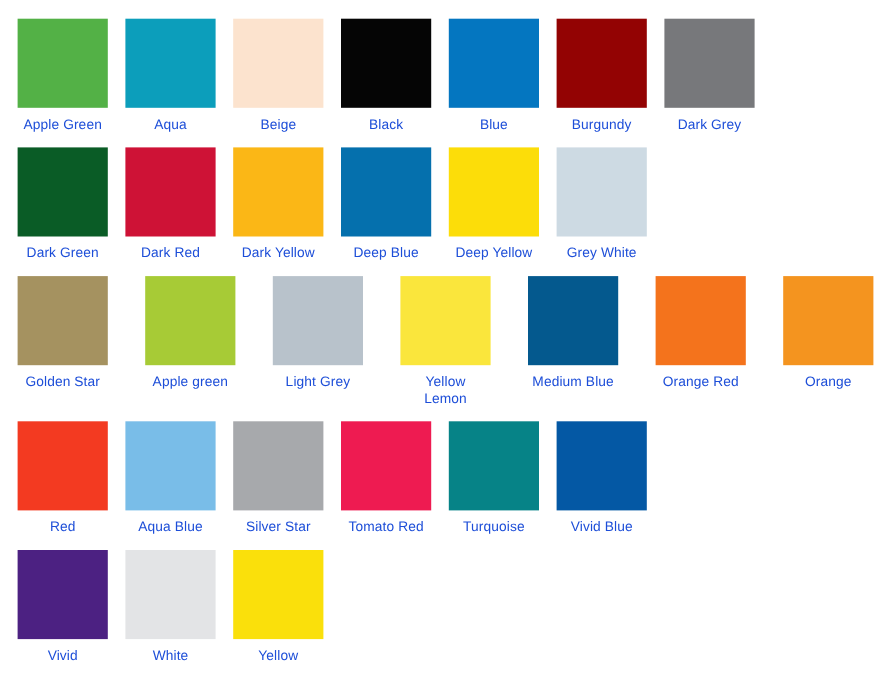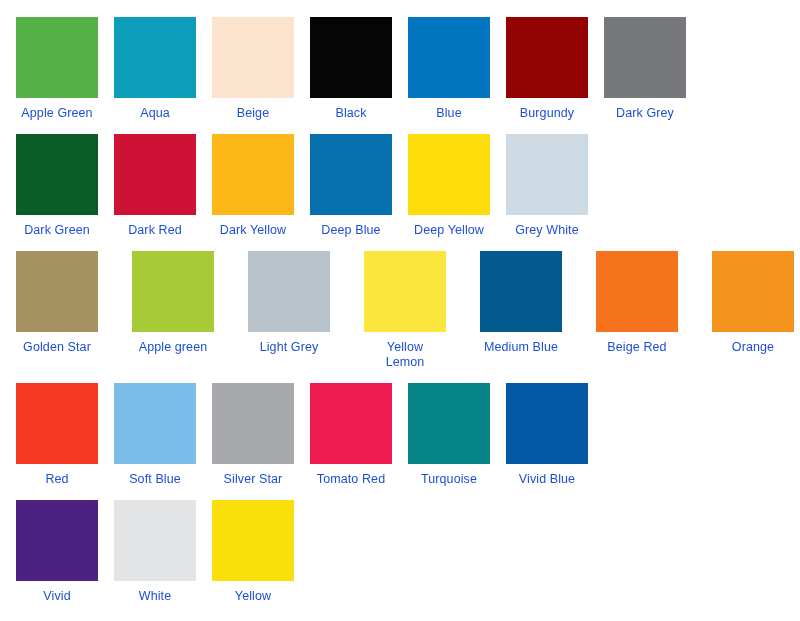--- a/index.html
+++ b/index.html
@@ -134,39 +134,39 @@
         <span class="swatch-chip" style="background-color: rgb(250, 230, 60);"></span>
         <span class="swatch-label">Yellow
 Lemon</span>
       </div>
       <div class="swatch-cell">
         <span class="swatch-chip" style="background-color: rgb(4, 89, 142);"></span>
         <span class="swatch-label">Medium Blue</span>
       </div>
       <div class="swatch-cell">
         <span class="swatch-chip" style="background-color: rgb(244, 115, 28);"></span>
-        <span class="swatch-label">Beige Red</span>
+        <span class="swatch-label">Orange Red</span>
       </div>
       <div class="swatch-cell">
         <span class="swatch-chip" style="background-color: rgb(244, 148, 31);"></span>
         <span class="swatch-label">Orange</span>
       </div>
       <div class="swatch-cell">
         <span class="swatch-chip" style="background-color: rgb(239, 81, 153);"></span>
         <span class="swatch-label">Pink</span>
       </div>
     </div>
     <div class="swatch-row">
       <div class="swatch-cell">
         <span class="swatch-chip" style="background-color: rgb(243, 58, 33);"></span>
         <span class="swatch-label">Red</span>
       </div>
       <div class="swatch-cell">
         <span class="swatch-chip" style="background-color: rgb(121, 189, 232);"></span>
-        <span class="swatch-label">Soft Blue</span>
+        <span class="swatch-label">Aqua Blue</span>
       </div>
       <div class="swatch-cell">
         <span class="swatch-chip" style="background-color: rgb(167, 169, 172);"></span>
         <span class="swatch-label">Silver Star</span>
       </div>
       <div class="swatch-cell">
         <span class="swatch-chip" style="background-color: rgb(238, 27, 81);"></span>
         <span class="swatch-label">Tomato Red</span>
       </div>
       <div class="swatch-cell">

